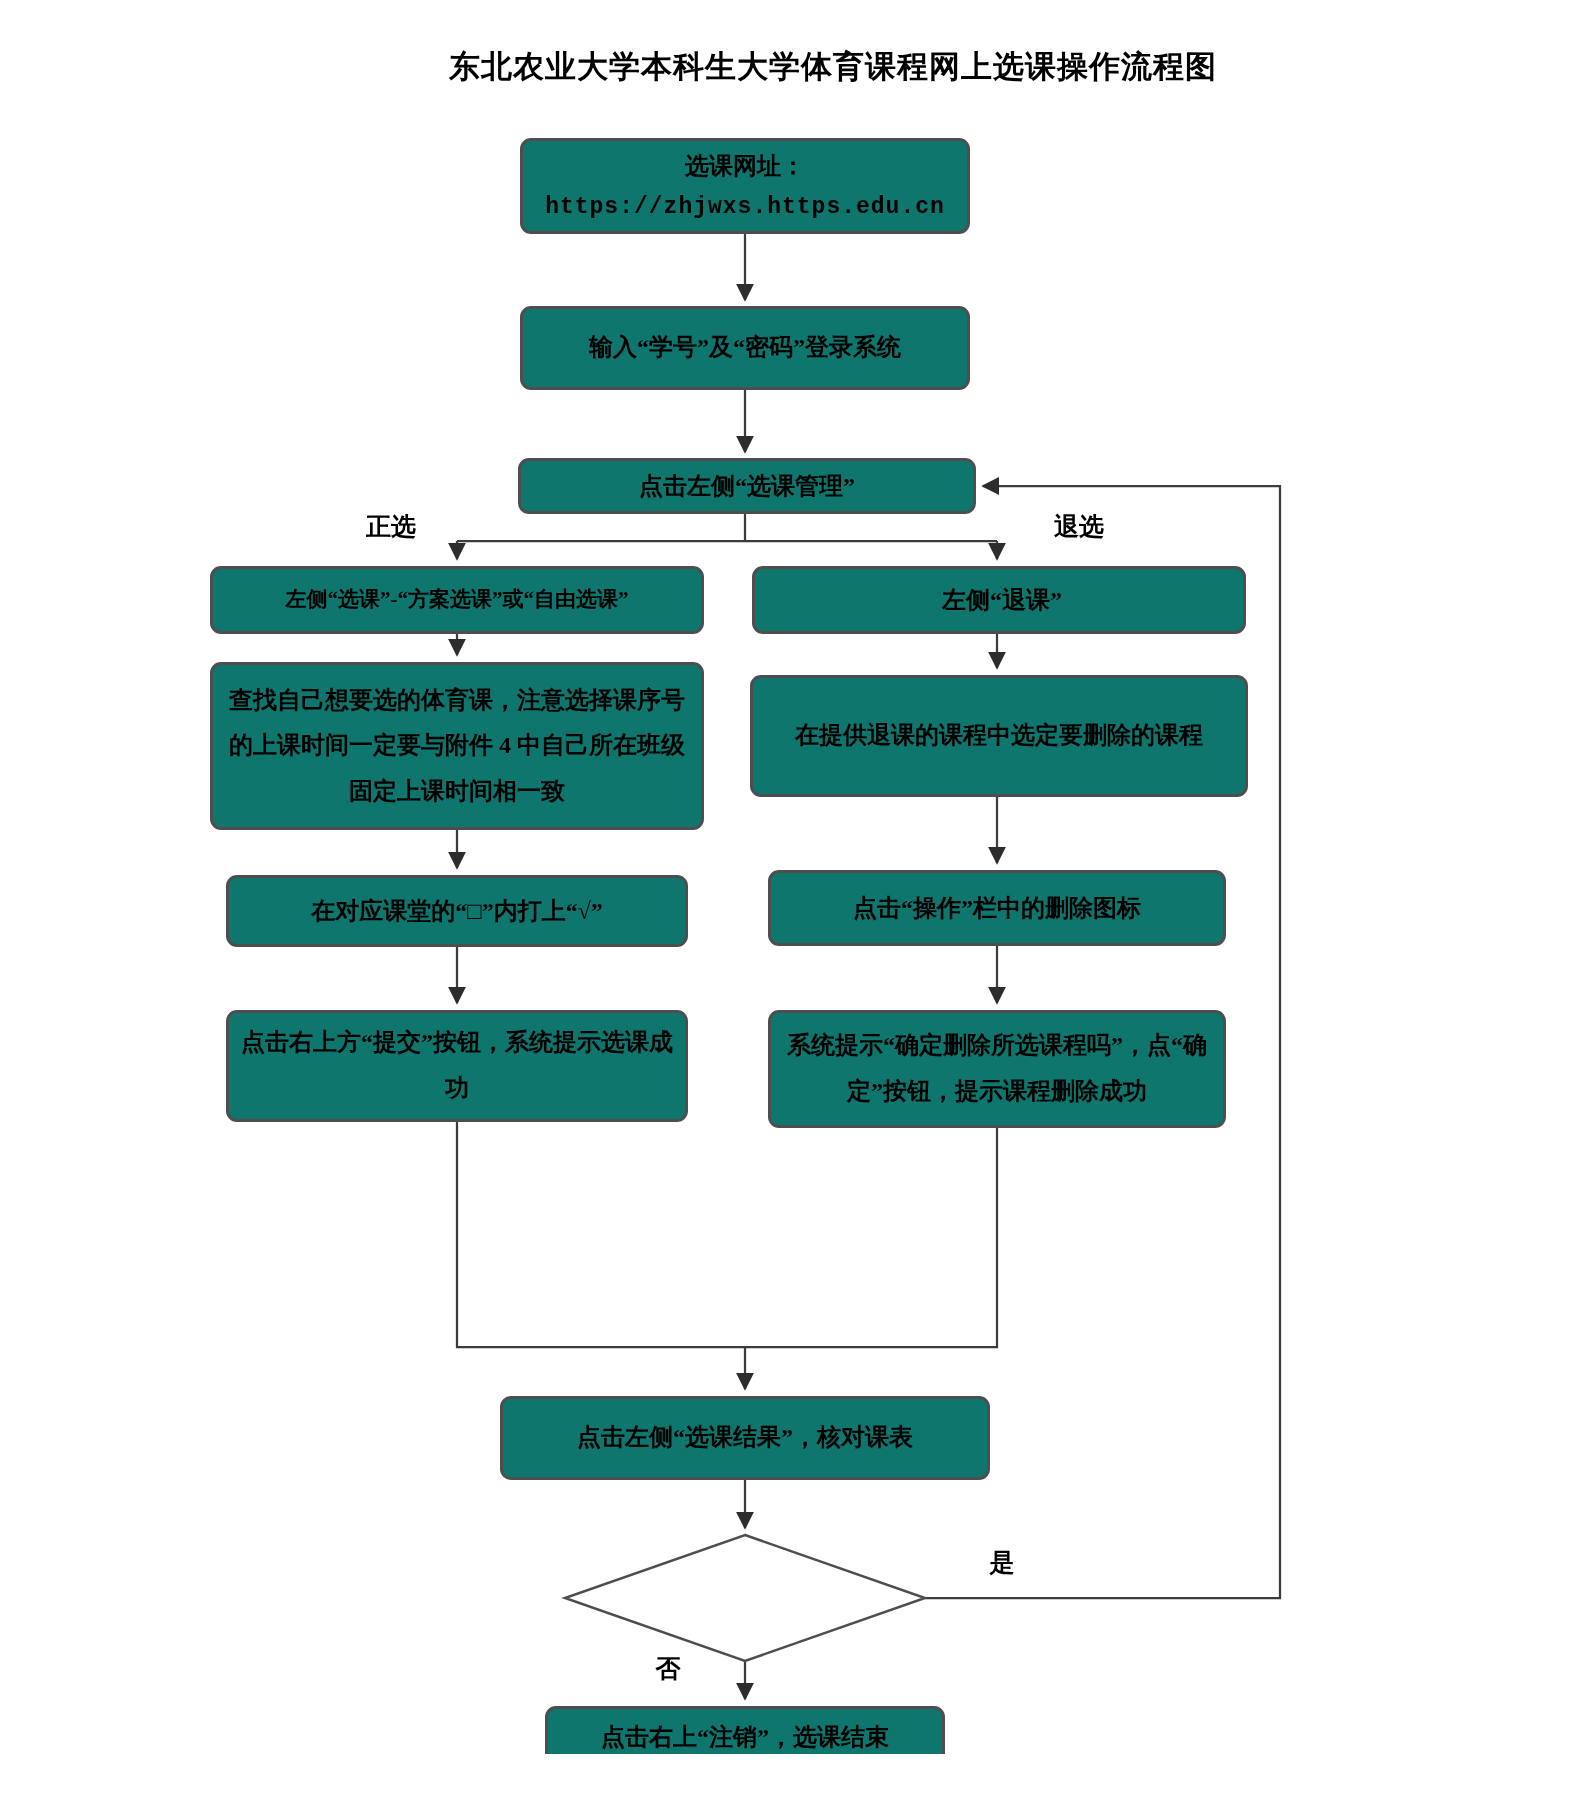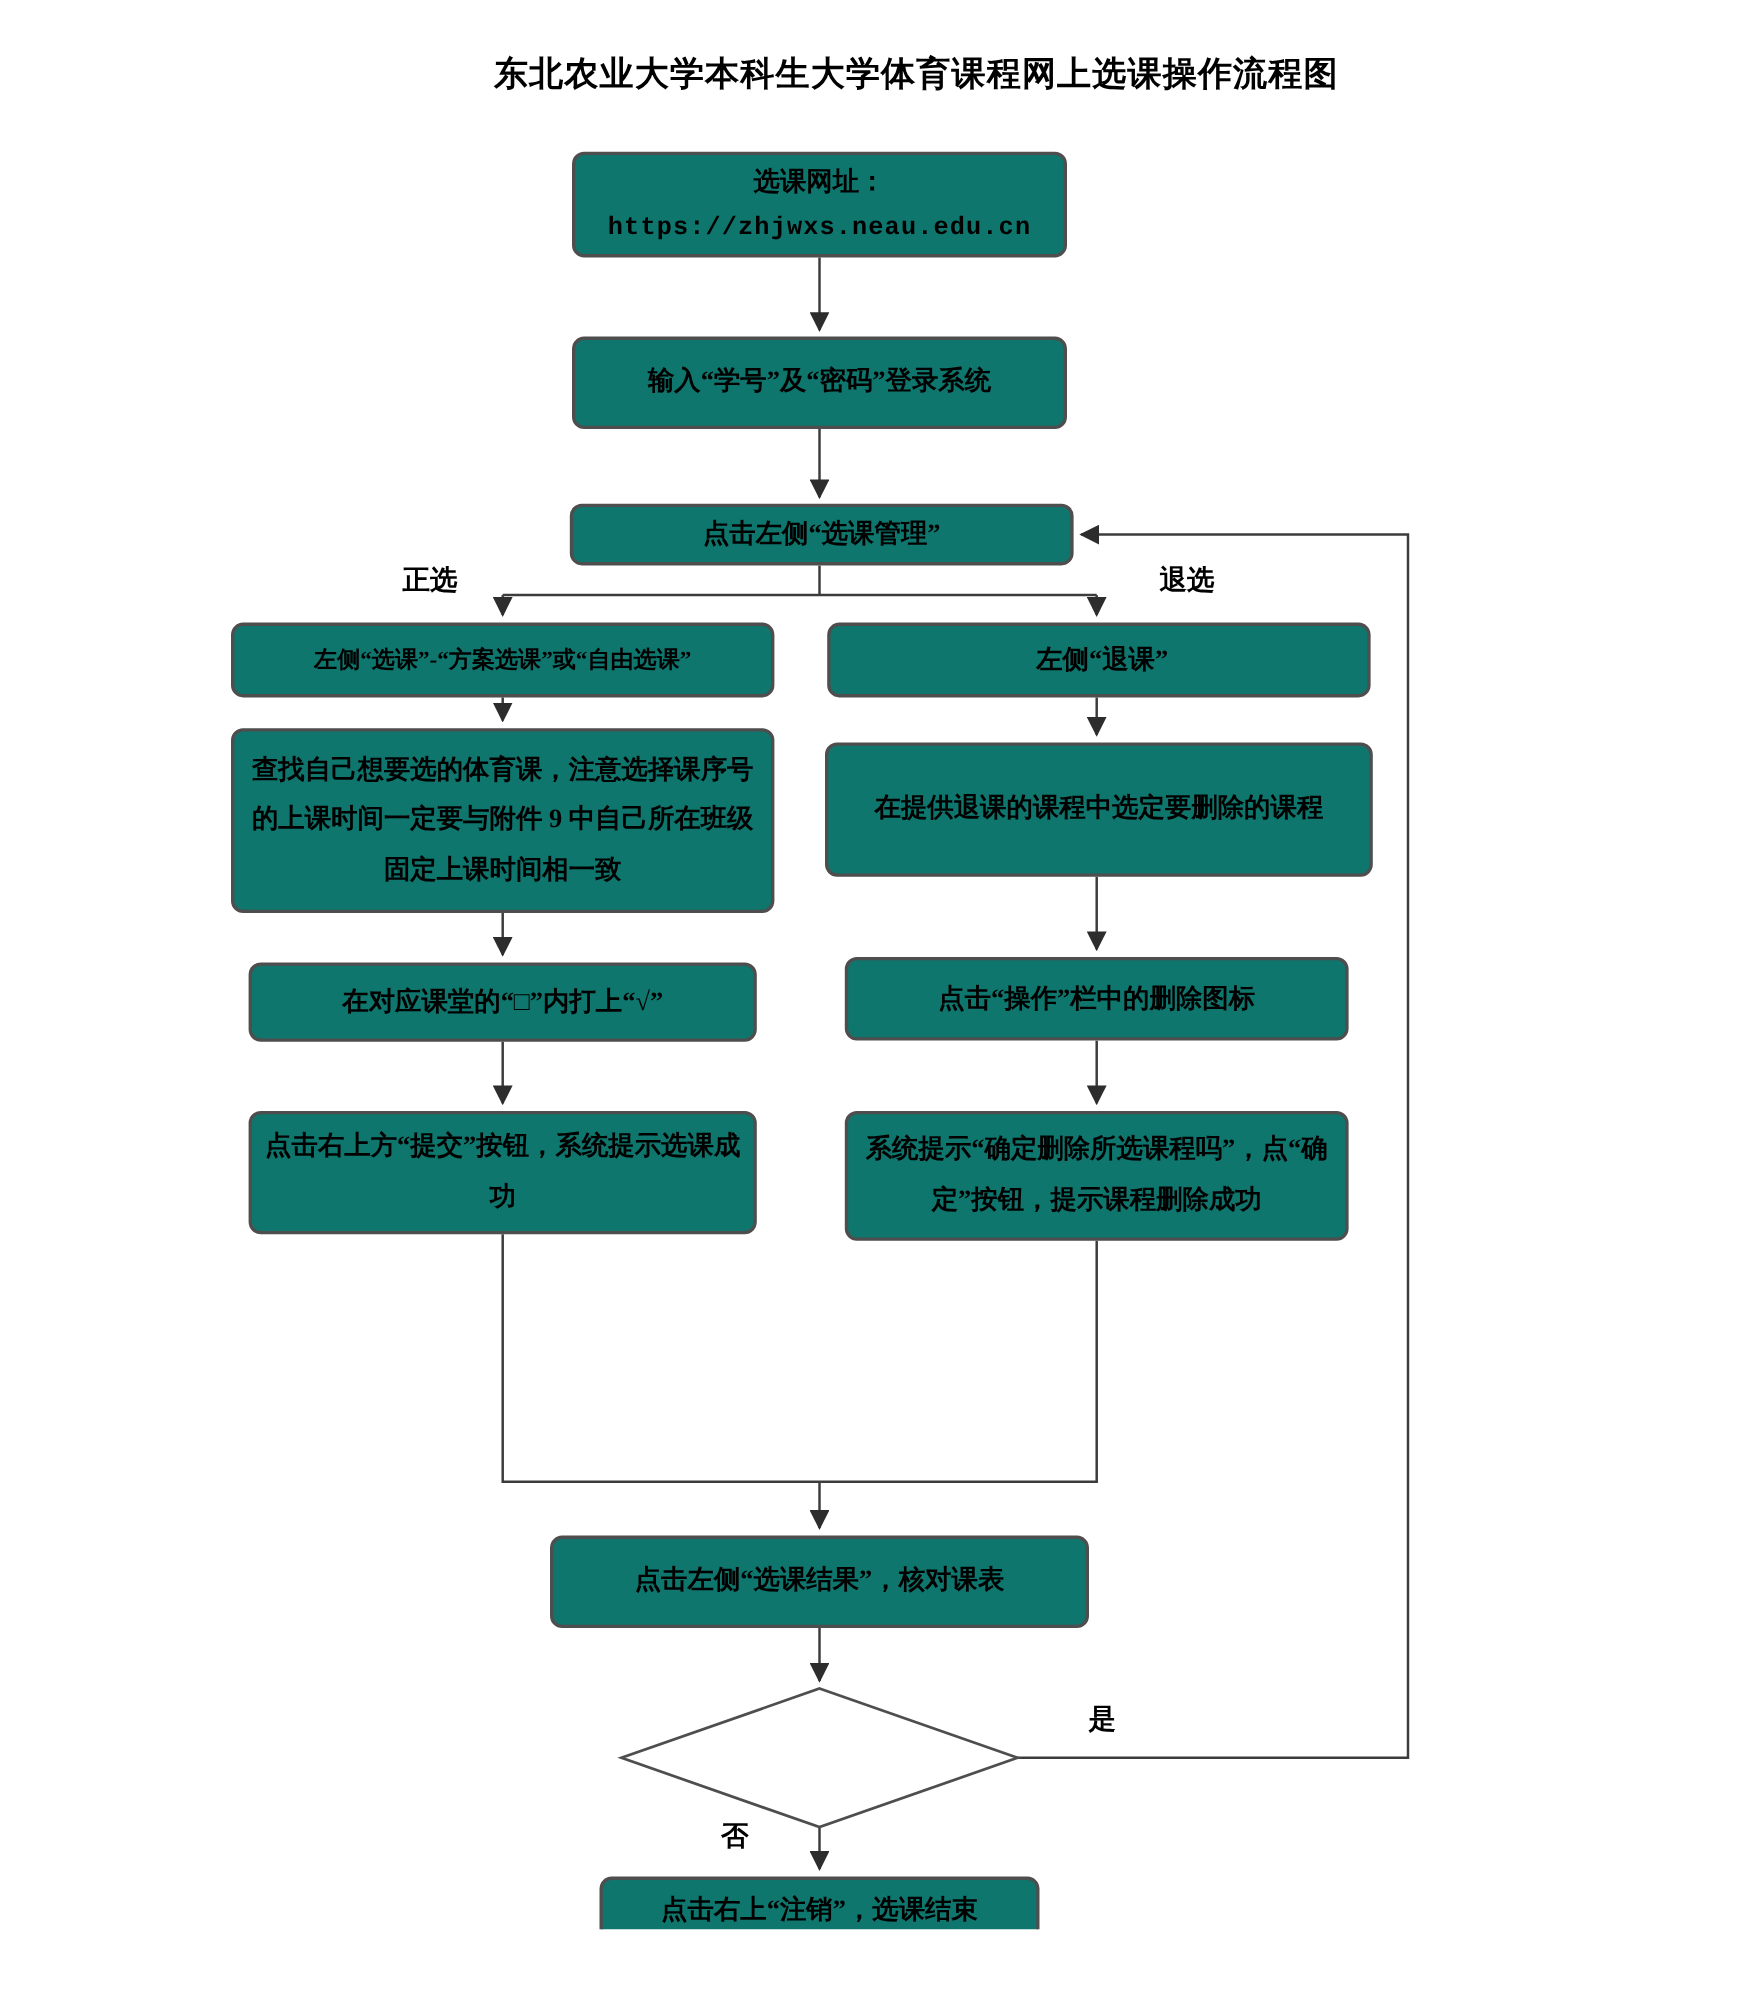--- a/index.html
+++ b/index.html
@@ -80,28 +80,28 @@
       <path d="M705 1347 V1389" marker-end="url(#arrow)"></path>
       <path d="M705 1480 V1528" marker-end="url(#arrow)"></path>
       <path d="M705 1661 V1699" marker-end="url(#arrow)"></path>
       <path d="M885 1598 H1240 V486 H943" marker-end="url(#arrow)"></path>
     </g>
     <polygon points="705,1535 885,1598 705,1661 525,1598" fill="#ffffff" stroke="#4e4e4e" stroke-width="2.5"></polygon>
   </svg>
 
   <div class="node n-a">
     <div>选课网址：</div>
-    <div class="url">https://zhjwxs.neau.edu.cn</div>
+    <div class="url">https://zhjwxs.https.edu.cn</div>
   </div>
 
   <div class="node n-b">输入“学号”及“密码”登录系统</div>
   <div class="node n-c">点击左侧“选课管理”</div>
 
   <div class="node n-l1">左侧“选课”-“方案选课”或“自由选课”</div>
-  <div class="node n-l2">查找自己想要选的体育课，注意选择课序号的上课时间一定要与附件 9 中自己所在班级固定上课时间相一致</div>
+  <div class="node n-l2">查找自己想要选的体育课，注意选择课序号的上课时间一定要与附件 4 中自己所在班级固定上课时间相一致</div>
   <div class="node n-l3">在对应课堂的“□”内打上“√”</div>
   <div class="node n-l4">点击右上方“提交”按钮，系统提示选课成功</div>
 
   <div class="node n-r1">左侧“退课”</div>
   <div class="node n-r2">在提供退课的课程中选定要删除的课程</div>
   <div class="node n-r3">点击“操作”栏中的删除图标</div>
   <div class="node n-r4">系统提示“确定删除所选课程吗”，点“确定”按钮，提示课程删除成功</div>
 
   <div class="node n-merge">点击左侧“选课结果”，核对课表</div>
   <div class="node n-final">点击右上“注销”，选课结束</div>

